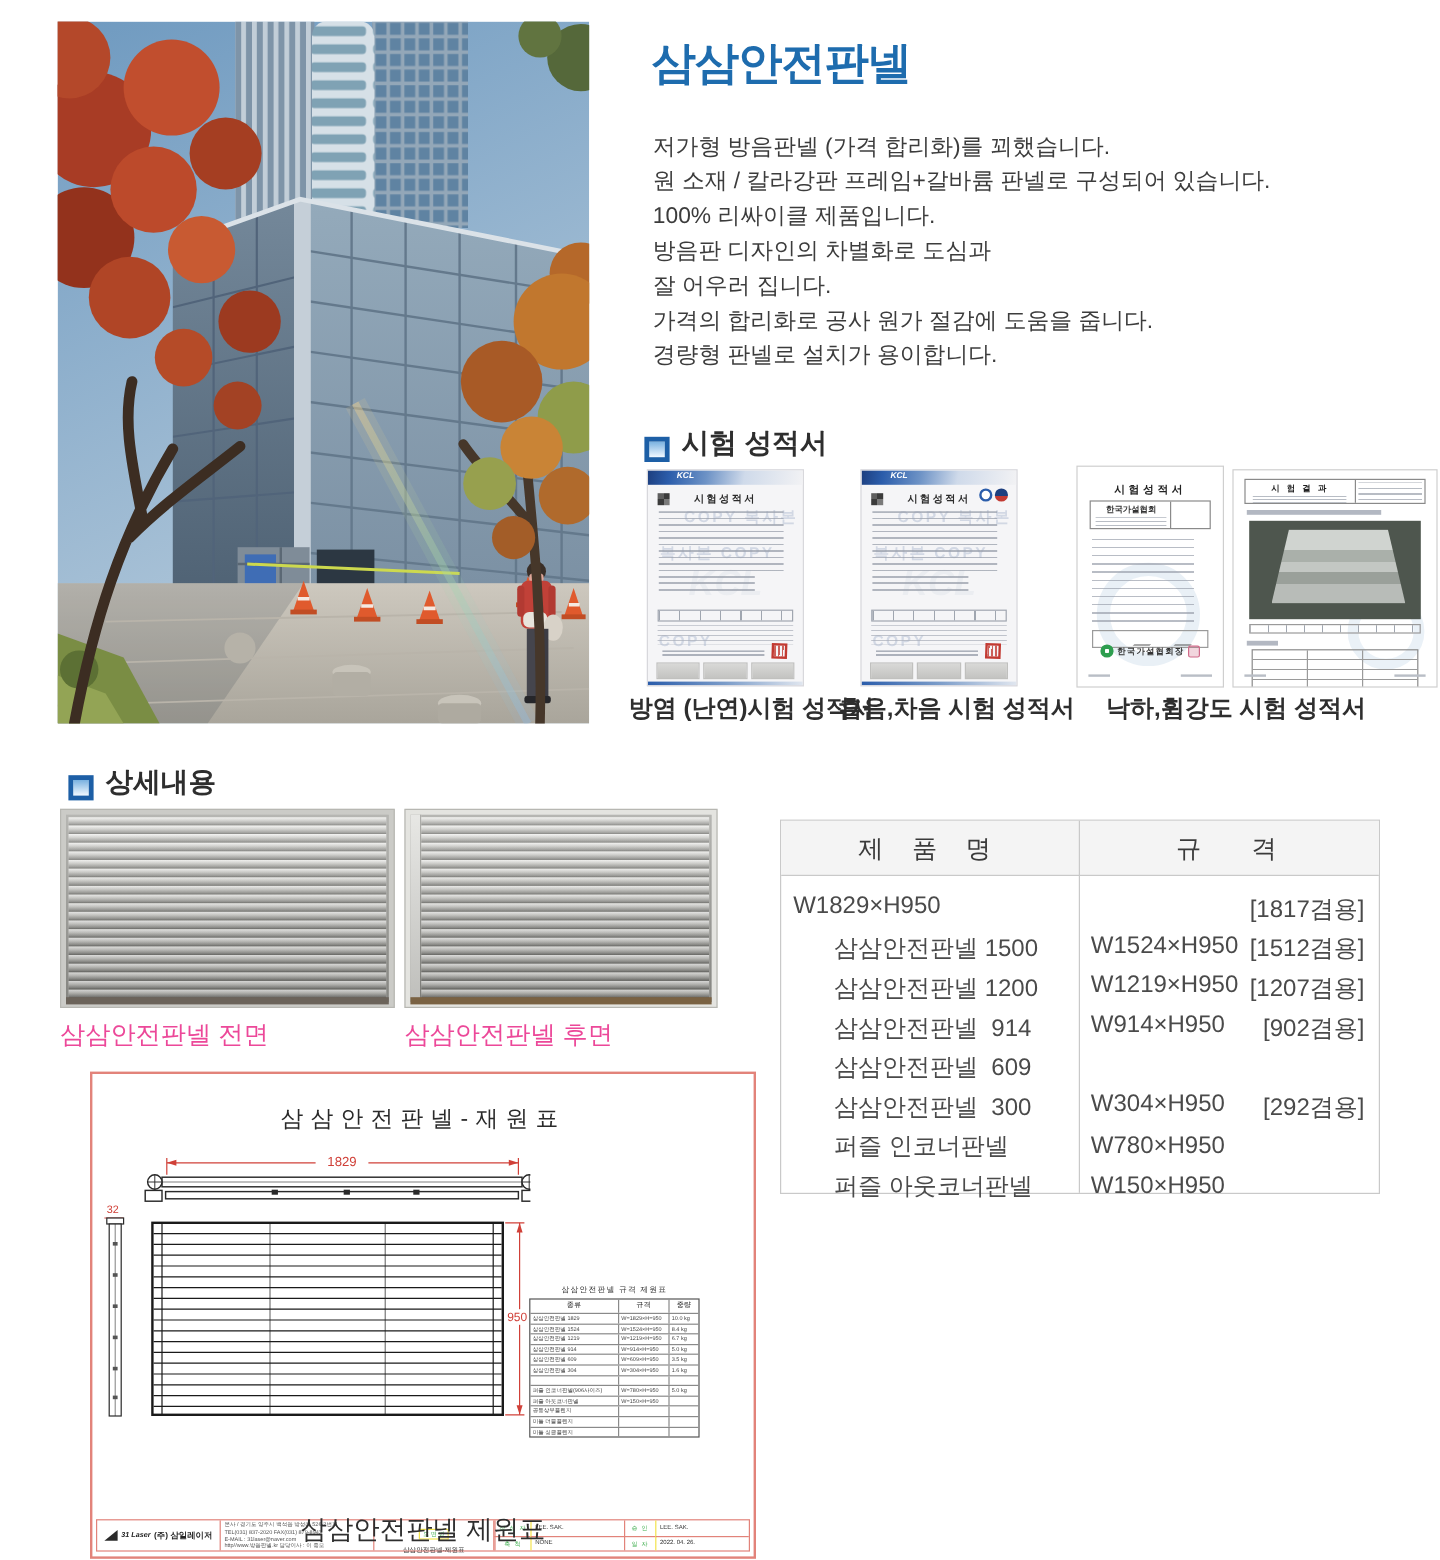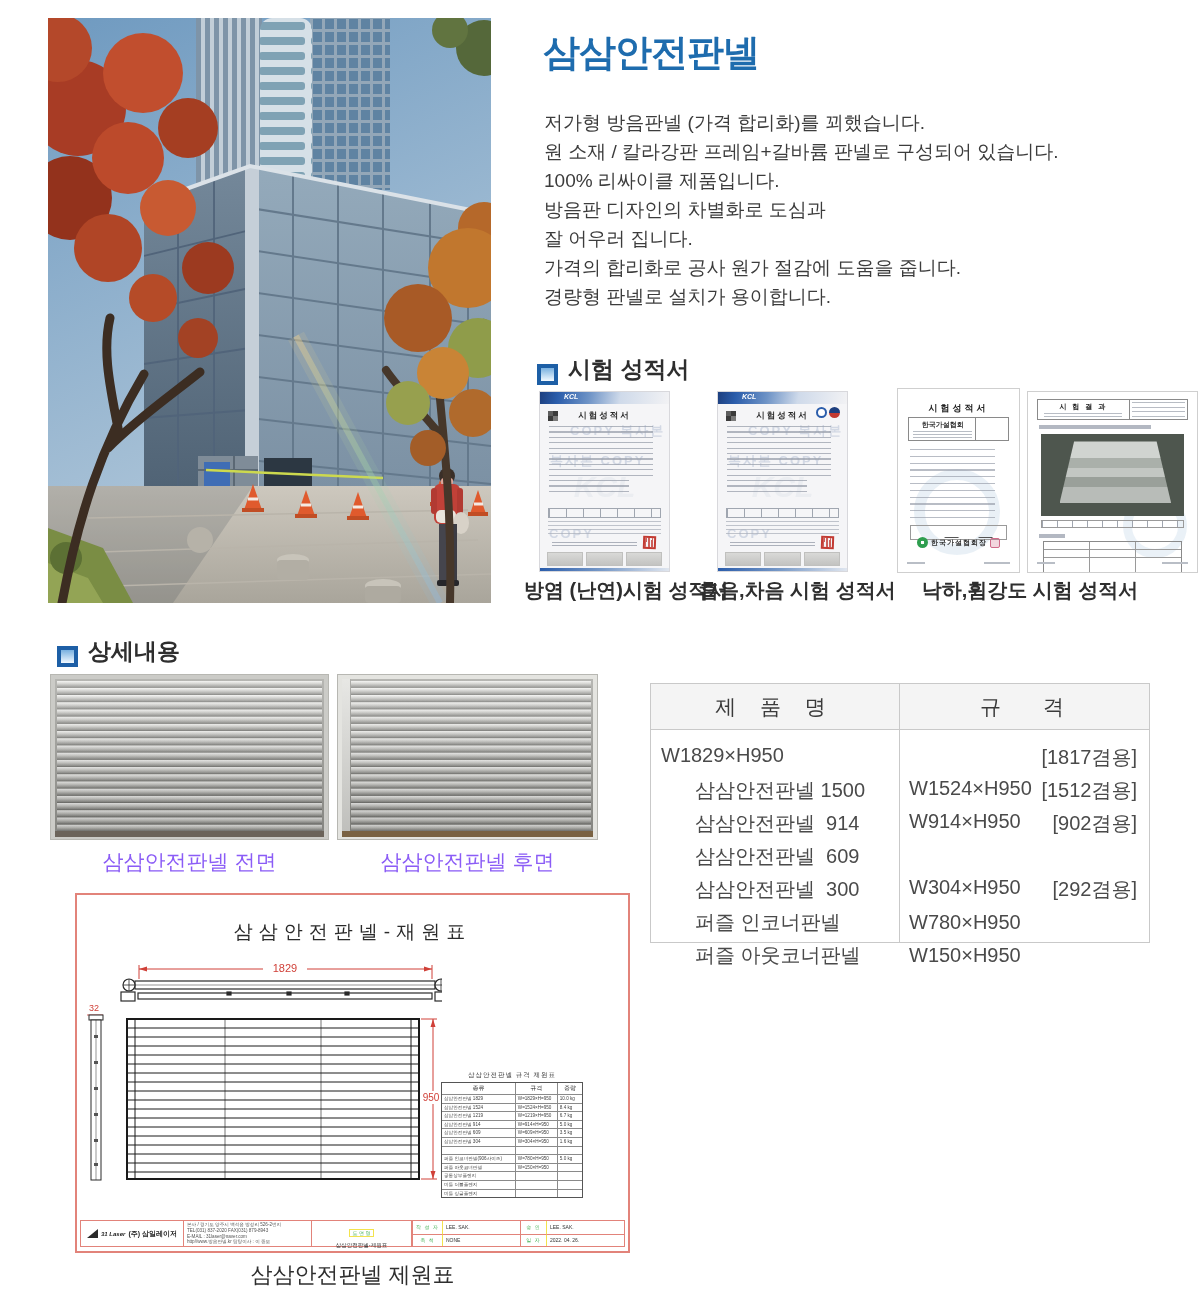--- a/index.html
+++ b/index.html
@@ -101,38 +101,38 @@
   #panel-front { left:50px; width:279px; }
   #panel-back { left:337px; width:261px; background:#e4e4e0; }
   .panel-inner { position:absolute; inset:4px; border:2px solid #9a9a95;
      background:repeating-linear-gradient(180deg,#f0f0ee 0px,#c9c9c5 2.5px,#8e8e8a 5.4px,#6f6f6b 6.4px,#e2e2de 7.2px); }
   .panel-shade { position:absolute; inset:4px; background:linear-gradient(180deg,rgba(255,255,255,.28),rgba(0,0,0,.14)); }
   .panel-base { position:absolute; left:4px; right:4px; bottom:2px; height:6px; background:#6b635a; }
   #panel-back .panel-base { background:#7a6243; }
   .vbar { position:absolute; top:6px; bottom:6px; width:8px; background:linear-gradient(90deg,#9c9c97,#ececе8 40%,#d8d8d4); }
   .vbar.v1 { left:25%; } .vbar.v2 { left:50%; } .vbar.v3 { left:75%; }
   .lchan { position:absolute; left:4px; top:4px; bottom:4px; width:9px; background:#dededa; border-right:1.5px solid #8f8f8a; }
-  .panel-cap { position:absolute; top:848px; font-size:21px; color:#8b5cf6; text-align:center; white-space:nowrap; }
+  .panel-cap { position:absolute; top:848px; font-size:21px; color:#ec4899; white-space:nowrap; }
   #pcap-front { left:50px; width:279px; }
   #pcap-back { left:337px; width:261px; }
 
   
-  .spec-table { position:absolute; left:650px; top:683px; width:500px; height:260px; border:1px solid #c9c9c9; background:#fff; }
+  .spec-table { position:absolute; left:650px; top:683px; width:500px; height:312px; border:1px solid #c9c9c9; background:#fff; }
   .spec-head { display:flex; height:46px; background:#f4f4f4; border-bottom:1px solid #c9c9c9; }
   .spec-head .h { display:flex; align-items:center; justify-content:center; font-size:21px; color:#3a3a3a; }
   .spec-head .h1 { width:248px; letter-spacing:9px; }
   .spec-head .h2 { flex:1; letter-spacing:18px; padding-left:14px; }
   .spec-divider { position:absolute; left:248px; top:0; bottom:0; width:1px; background:#c9c9c9; }
   .spec-body { padding-top:11px; }
   .spec-row { display:flex; height:33px; align-items:center; font-size:20px; color:#4a4a4a; }
   .spec-row .name { width:248px; padding-left:44px; white-space:pre; }
   .spec-row .size { flex:1; display:flex; justify-content:space-between; padding:0 12px 0 10px; }
 
   
-  .sheet { position:absolute; left:75px; top:893px; width:555px; height:360px; background:#fff; border:2px solid #e2837a; }
+  .sheet { position:absolute; left:75px; top:893px; width:555px; height:406px; background:#fff; border:2px solid #e2837a; }
   .dw-title { position:absolute; top:24px; left:0; right:0; text-align:center; font-size:19px; letter-spacing:6px; color:#2a2a2a; }
   .dw-views { position:absolute; left:0; top:56px; width:365px; height:242px; }
   .dw-minitable { position:absolute; left:364px; top:176px; width:142px; }
   .mt-title { font-size:6.5px; text-align:center; color:#333; letter-spacing:1px; margin-bottom:2px; white-space:nowrap; }
   .mt { border:1px solid #555; }
   .mt-row { display:flex; height:8.6px; border-top:1px solid #8a8a8a; }
   .mt-row.h { height:11px; border-top:none; }
   .mt-c { font-size:4.6px; line-height:8.4px; color:#444; padding-left:2px; overflow:hidden; white-space:nowrap; border-left:1px solid #8a8a8a; }
   .mt-row.h .mt-c { font-size:6px; line-height:11px; color:#222; text-align:center; padding-left:0; }
   .mt-c.c0 { width:52%; border-left:none; } .mt-c.c1 { width:30%; } .mt-c.c2 { width:18%; }
@@ -484,20 +484,27 @@
           </div>
         </div>
         <div class="spec-row">
           <div class="name">삼삼안전판넬 1500</div>
           <div class="size">
             <div class="sz">W1524×H950</div>
             <div class="nt">[1512겸용]</div>
           </div>
         </div>
         <div class="spec-row">
+          <div class="name">삼삼안전판넬 1200</div>
+          <div class="size">
+            <div class="sz">W1219×H950</div>
+            <div class="nt">[1207겸용]</div>
+          </div>
+        </div>
+        <div class="spec-row">
           <div class="name">삼삼안전판넬  914</div>
           <div class="size">
             <div class="sz">W914×H950</div>
             <div class="nt">[902겸용]</div>
           </div>
         </div>
         <div class="spec-row">
           <div class="name">삼삼안전판넬  609</div>
         </div>
         <div class="spec-row">

